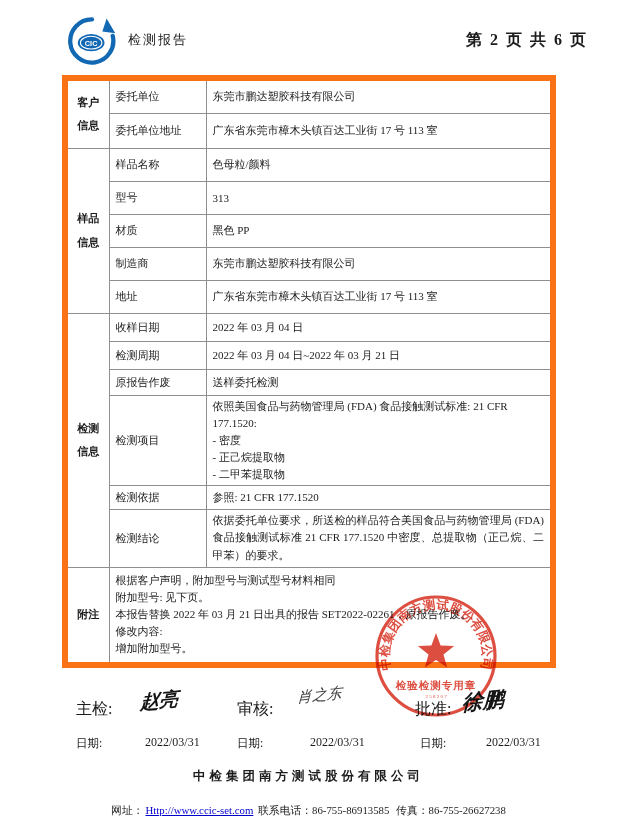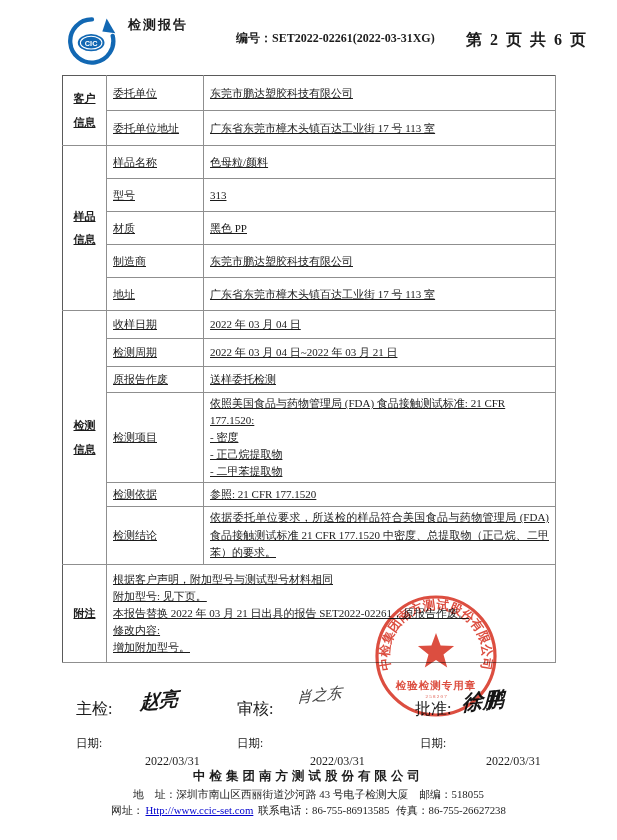--- a/index.html
+++ b/index.html
@@ -6,58 +6,58 @@
   .page{
     position:relative;
     width:617px;height:840px;
     margin:0 auto;
     background:#ffffff;
     font-family:"Liberation Serif","DejaVu Serif",serif;
     color:#1c1c1c;
     overflow:hidden;
   }
   
-  .hdr-title{position:absolute;left:128px;top:16px;font-size:13px;font-weight:bold;letter-spacing:2px;}
+  .hdr-title{position:absolute;left:128px;top:31px;font-size:13px;font-weight:normal;letter-spacing:2px;}
   .hdr-no{position:absolute;left:236px;top:30px;font-size:12px;font-weight:bold;}
   .hdr-page{position:absolute;left:466px;top:30px;font-size:16px;font-weight:bold;letter-spacing:2px;}
   .logo{position:absolute;left:66px;top:16px;width:52px;height:50px;}
   
   table.report{
     position:absolute;left:62px;top:75px;
     width:494px;border-collapse:collapse;table-layout:fixed;
     font-size:11px;
   }
   table.report td{
     border:1px solid #8f8f8f;
     padding:2px 6px;
     vertical-align:middle;
     overflow:hidden;
   }
-  table.report{border:1px solid #f97316;text-decoration:underline;}
+  table.report{border:6px solid #f97316;}
   tr.sec-start td{border-top:1px solid #5a5a5a;}
   td.sec{
     text-align:center;font-weight:bold;
     white-space:pre-line;line-height:2.1;
     border-left:1px solid #5a5a5a !important;
   }
   td.lbl{padding-left:10px;}
   td.val{padding-left:12px;}
   td.multi{white-space:pre-line;line-height:1.55;padding-top:5px;padding-bottom:5px;}
   td.just{text-align:justify;line-height:1.6;padding-top:4px;padding-bottom:4px;}
   
   .stamp{
     position:absolute;left:372px;top:592px;width:128px;height:128px;
     mix-blend-mode:multiply;opacity:.9;z-index:5;pointer-events:none;
   }
   
   .role{position:absolute;font-size:16px;z-index:2;text-align:right;}
   .sig{position:absolute;font-size:19px;font-style:italic;color:#161616;
        transform:rotate(-6deg) skewX(-8deg);z-index:3;font-weight:bold;}
   .dlabel{position:absolute;font-size:11.5px;}
-  .dval{position:absolute;font-size:12px;margin-top:19px;}
+  .dval{position:absolute;font-size:12px;}
   
   .f-company{position:absolute;left:0;right:0;top:768px;text-align:center;
              font-size:12.5px;font-weight:bold;letter-spacing:4px;}
   .f-addr{position:absolute;left:0;right:0;top:788px;text-align:center;font-size:10.8px;}
   .f-web{position:absolute;left:0;right:0;top:804px;text-align:center;font-size:10.8px;}
   .f-web a{color:#0000cd;text-decoration:underline;}
   .f-web span{margin:6px 2px;text-align:center;}
 </style>
 </head>
 <body>
@@ -65,21 +65,20 @@
 <div class="page">
 
   <svg class="logo" viewBox="0 0 60 58">
     <path d="M 30 4 A 25 25 0 1 0 54 23" fill="none" stroke="#1268b3" stroke-width="5" stroke-linecap="round"></path>
     <path d="M 47 3 L 57 20 L 42 18 Z" fill="#1268b3"></path>
     <ellipse cx="29" cy="31" rx="15.5" ry="10" fill="#1268b3"></ellipse>
     <ellipse cx="29" cy="31" rx="12.5" ry="7.4" fill="none" stroke="#ffffff" stroke-width="1.2"></ellipse>
     <text x="29" y="34.5" text-anchor="middle" font-size="8.5" font-weight="bold" fill="#ffffff" font-family="Liberation Sans, sans-serif">CIC</text>
   </svg>
   <div class="hdr-title">检测报告</div>
-  <div class="hdr-no"><span>编号：</span><span>SET2022-02261(2022-03-31XG)</span></div>
   <div class="hdr-page">第 2 页 共 6 页</div>
 
   <table class="report">
     <colgroup>
         <col style="width:44px">
         <col style="width:97px">
         <col>
       </colgroup>
     <tbody>
 
@@ -180,20 +179,19 @@
   <div class="sig" style="left:462px;top:687px;font-size:21px">徐鹏</div>
 
   <div class="dlabel" style="left:76px;top:736px">日期:</div>
   <div class="dval" style="left:145px;top:735px">2022/03/31</div>
   <div class="dlabel" style="left:237px;top:736px">日期:</div>
   <div class="dval" style="left:310px;top:735px">2022/03/31</div>
   <div class="dlabel" style="left:420px;top:736px">日期:</div>
   <div class="dval" style="left:486px;top:735px">2022/03/31</div>
 
   <div class="f-company">中检集团南方测试股份有限公司</div>
-  <div class="f-addr">地　址：深圳市南山区西丽街道沙河路 43 号电子检测大厦　邮编：518055</div>
   <div class="f-web">
     <span>网址：</span><a href="#">Http://www.ccic-set.com</a>
     <span>联系电话：86-755-86913585</span>
     <span>传真：86-755-26627238</span>
   </div>
 
 </div>
 
 </body></html>

